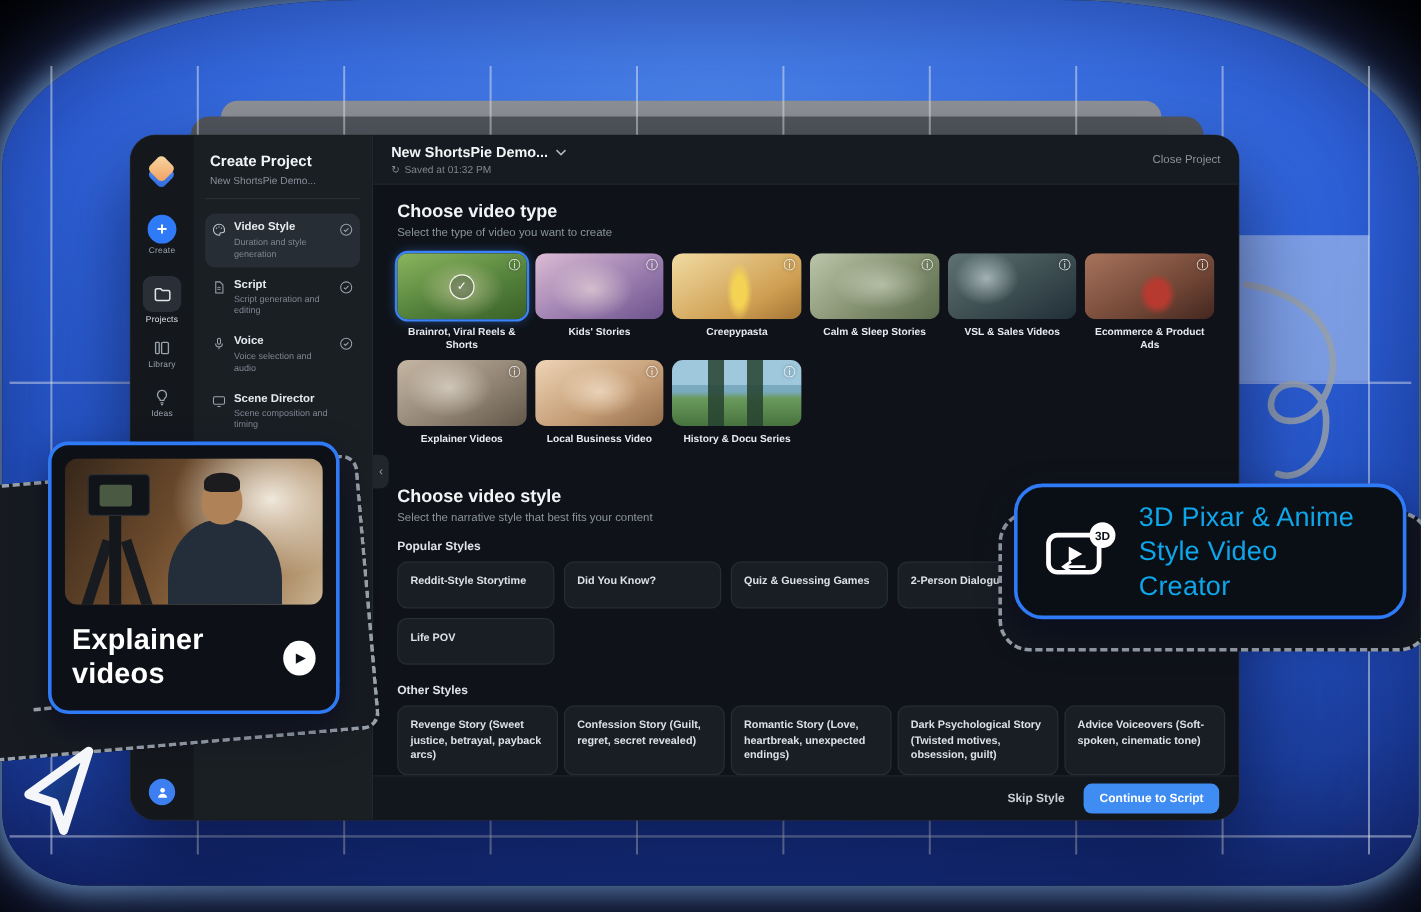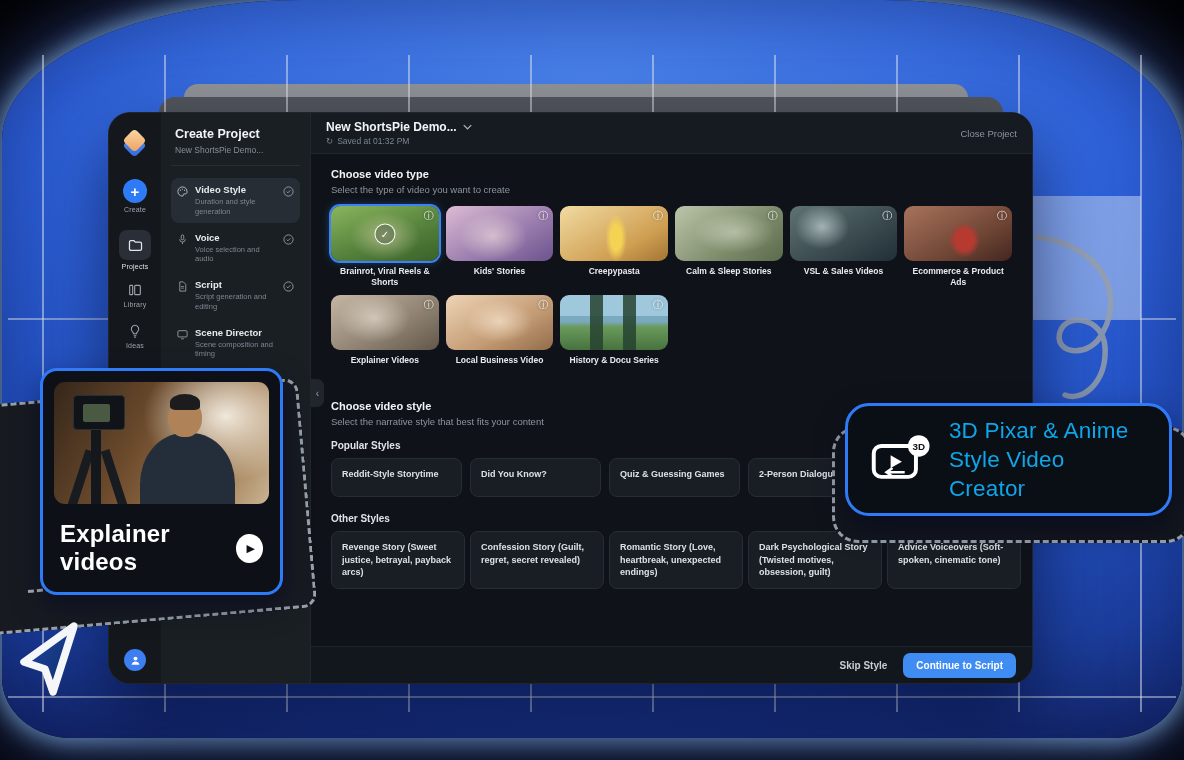--- a/index.html
+++ b/index.html
@@ -58,21 +58,21 @@
   
   .main{flex:1;display:flex;flex-direction:column;background:#0f1319;position:relative;min-width:0;}
   .main-header{height:40px;flex:0 0 40px;display:flex;align-items:center;padding:0 15px;background:#161b21;
     border-bottom:1px solid rgba(255,255,255,.05);}
   .mh-left{display:flex;flex-direction:column;gap:2px;}
   .mh-title-row{display:flex;align-items:center;gap:6px;}
   .mh-title{font-size:12px;font-weight:700;color:#f2f4f6;}
   .saved-row{display:flex;align-items:center;gap:4px;font-size:8.5px;color:#7d8590;}
   .mh-close{margin-left:auto;font-size:9.5px;color:#8b949e;cursor:pointer;}
   .content{height:496px;overflow:hidden;padding:14px 20px 0;box-sizing:border-box;}
-  .sec-title{font-size:11px;font-weight:700;color:#f2f4f6;}
+  .sec-title{font-size:15px;font-weight:700;color:#f2f4f6;}
   .sec-sub{font-size:9.5px;color:#8b949e;margin-top:4px;}
 
   
   .cards{display:grid;grid-template-columns:repeat(6,1fr);gap:7px;margin-top:11px;}
   .vcard{cursor:pointer;}
   .thumb{position:relative;height:55px;border-radius:9px;overflow:hidden;}
   .vcard.sel .thumb{box-shadow:0 0 0 2px #3b82f6,0 0 10px rgba(59,130,246,.55);}
   .info-i{position:absolute;top:3px;right:5px;font-size:10px;color:rgba(255,255,255,.92);text-shadow:0 0 3px rgba(0,0,0,.6);}
   .check-ov{position:absolute;left:50%;top:50%;transform:translate(-50%,-50%);width:19px;height:19px;border:1.5px solid rgba(255,255,255,.95);
     border-radius:50%;display:flex;align-items:center;justify-content:center;font-size:10px;color:#fff;background:rgba(20,30,40,.25);}
@@ -213,41 +213,41 @@
         <div class="s-desc">Duration and style generation</div>
       </div>
       <svg class="s-check" width="13" height="13" viewBox="0 0 24 24">
         <circle cx="12" cy="12" r="8.5" fill="none" stroke="#9aa3ad" stroke-width="1.6"></circle>
         <path d="M8.5 12.2l2.3 2.3 4.7-4.8" fill="none" stroke="#9aa3ad" stroke-width="1.6"></path>
       </svg>
     </div>
 
     <div class="step">
       <svg class="s-ic" width="13" height="13" viewBox="0 0 24 24">
+        <path d="M7 3.5h6.5L18 8v12.5H7z" fill="none" stroke="#9aa3ad" stroke-width="1.6"></path>
+        <path d="M9.5 12h5M9.5 15h5" stroke="#9aa3ad" stroke-width="1.4"></path>
+      </svg>
+      <div class="s-tx">
+        <div class="s-title">Script</div>
+        <div class="s-desc">Script generation and editing</div>
+      </div>
+      <svg class="s-check" width="13" height="13" viewBox="0 0 24 24">
+        <circle cx="12" cy="12" r="8.5" fill="none" stroke="#9aa3ad" stroke-width="1.6"></circle>
+        <path d="M8.5 12.2l2.3 2.3 4.7-4.8" fill="none" stroke="#9aa3ad" stroke-width="1.6"></path>
+      </svg>
+    </div>
+
+    <div class="step">
+      <svg class="s-ic" width="13" height="13" viewBox="0 0 24 24">
         <rect x="9.7" y="3.5" width="4.6" height="9" rx="2.3" fill="none" stroke="#9aa3ad" stroke-width="1.6"></rect>
         <path d="M6.8 11.5a5.2 5.2 0 0 0 10.4 0M12 17v3.5" fill="none" stroke="#9aa3ad" stroke-width="1.6"></path>
       </svg>
       <div class="s-tx">
         <div class="s-title">Voice</div>
         <div class="s-desc">Voice selection and audio</div>
-      </div>
-      <svg class="s-check" width="13" height="13" viewBox="0 0 24 24">
-        <circle cx="12" cy="12" r="8.5" fill="none" stroke="#9aa3ad" stroke-width="1.6"></circle>
-        <path d="M8.5 12.2l2.3 2.3 4.7-4.8" fill="none" stroke="#9aa3ad" stroke-width="1.6"></path>
-      </svg>
-    </div>
-
-    <div class="step">
-      <svg class="s-ic" width="13" height="13" viewBox="0 0 24 24">
-        <path d="M7 3.5h6.5L18 8v12.5H7z" fill="none" stroke="#9aa3ad" stroke-width="1.6"></path>
-        <path d="M9.5 12h5M9.5 15h5" stroke="#9aa3ad" stroke-width="1.4"></path>
-      </svg>
-      <div class="s-tx">
-        <div class="s-title">Script</div>
-        <div class="s-desc">Script generation and editing</div>
       </div>
       <svg class="s-check" width="13" height="13" viewBox="0 0 24 24">
         <circle cx="12" cy="12" r="8.5" fill="none" stroke="#9aa3ad" stroke-width="1.6"></circle>
         <path d="M8.5 12.2l2.3 2.3 4.7-4.8" fill="none" stroke="#9aa3ad" stroke-width="1.6"></path>
       </svg>
     </div>
 
     <div class="step">
       <svg class="s-ic" width="13" height="13" viewBox="0 0 24 24">
         <rect x="3.5" y="5" width="17" height="11.5" rx="2" fill="none" stroke="#9aa3ad" stroke-width="1.6"></rect>
@@ -354,20 +354,21 @@
       <div class="sec2">
         <div class="sec-title">Choose video style</div>
         <div class="sec-sub">Select the narrative style that best fits your content</div>
 
         <div class="group-label">Popular Styles</div>
         <div class="pop-grid">
           <div class="style-btn">Reddit-Style Storytime</div>
           <div class="style-btn">Did You Know?</div>
           <div class="style-btn">Quiz &amp; Guessing Games</div>
           <div class="style-btn">2-Person Dialogue Skit</div>
+          <div class="style-btn">Life POV</div>
         </div>
 
         <div class="group-label" style="margin-top:16px;">Other Styles</div>
         <div class="other-grid">
           <div class="style-btn">Revenge Story (Sweet justice, betrayal, payback arcs)</div>
           <div class="style-btn">Confession Story (Guilt, regret, secret revealed)</div>
           <div class="style-btn">Romantic Story (Love, heartbreak, unexpected endings)</div>
           <div class="style-btn">Dark Psychological Story (Twisted motives, obsession, guilt)</div>
           <div class="style-btn">Advice Voiceovers (Soft-spoken, cinematic tone)</div>
 

